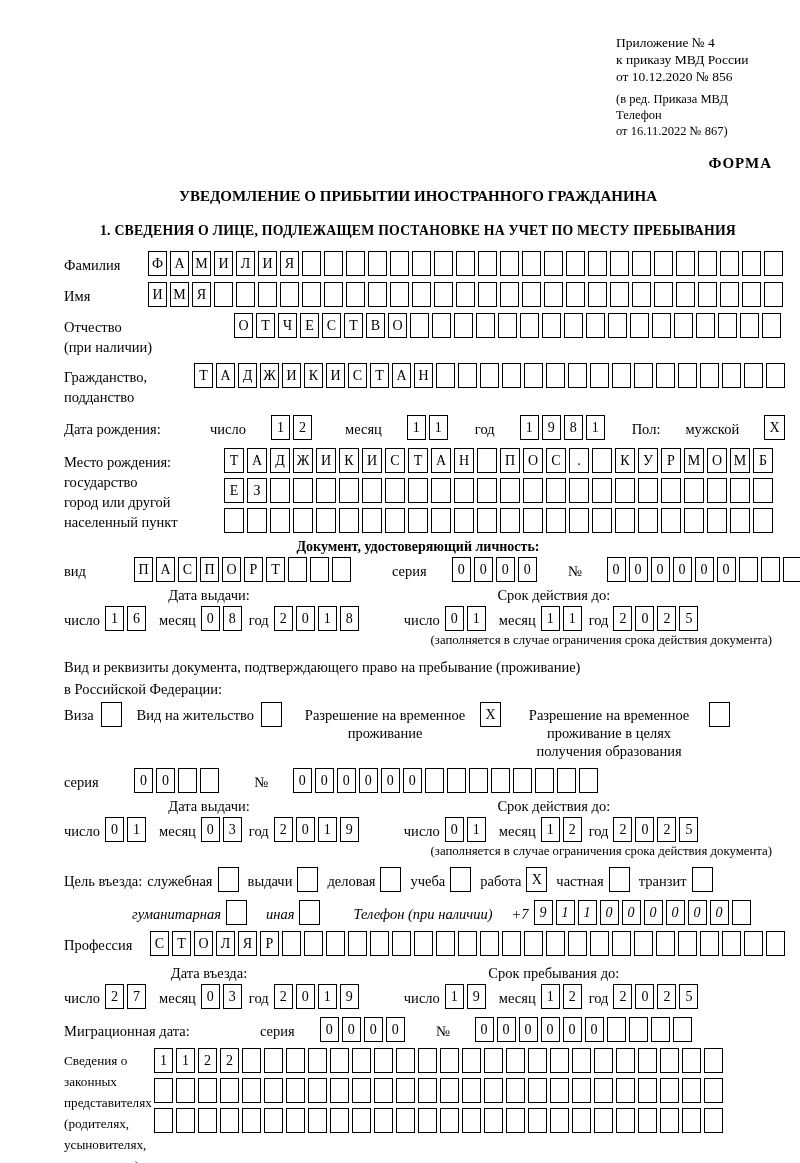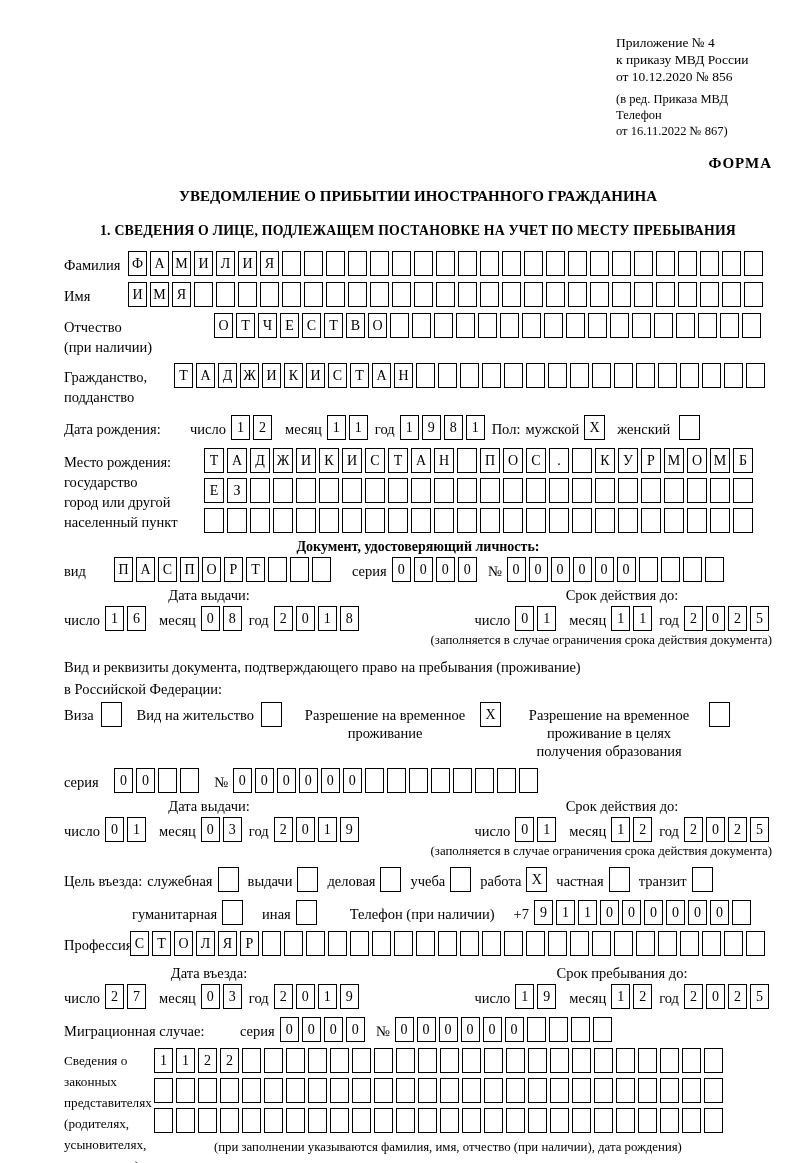--- a/index.html
+++ b/index.html
@@ -11,21 +11,21 @@
   }
   
   .appendix{margin-left:552px;line-height:17px;font-size:13.5px;}
   .edition{margin-top:6px;font-size:12.5px;line-height:16px;}
   .forma{ text-align:right;font-weight:bold;font-size:15px;margin-top:16px;letter-spacing:1px;}
   
   .title{text-align:center;font-weight:bold;font-size:15px;margin-top:14px;line-height:21px;}
   .blank-line{display:inline-block;width:52px;border-bottom:2px solid #000;margin-left:10px;}
   .sec-heading{font-weight:bold;font-size:13.8px;margin-top:16px;text-align:center;letter-spacing:.2px;}
   
-  .frow{display:flex;align-items:flex-start;margin-top:6px;}
+  .frow{display:flex;align-items:flex-start;margin-top:6px;gap:20px;}
   .flabel{flex:0 0 auto;padding-top:4px;line-height:20px;}
   .w64{width:64px;} .w110{width:110px;} .w150{width:150px;} .w140{width:140px;} .w90{width:90px;} .w152{width:152px;}
   .cells{display:flex;flex-wrap:nowrap;}
   .cell{
     width:19px;height:25px;border:1.5px solid #000;margin-right:3px;
     display:flex;align-items:center;justify-content:center;
     font-size:14px;box-sizing:border-box;flex:0 0 auto;background:#fff;
   }
   .cells-wide .cell{width:20px;}
   .checkbox{display:inline-flex;}
@@ -34,38 +34,38 @@
   .stack > .cells:last-child{margin-bottom:0;}
   
   .ilbl{padding-top:4px;margin-right:5px;line-height:20px;}
   .ml8{margin-left:8px;} .ml10{margin-left:10px;} .ml12{margin-left:12px;} .ml14{margin-left:14px;} .ml18{margin-left:18px;} .ml24{margin-left:24px;} .ml4{margin-left:4px;}
   
   .center-bold{text-align:center;font-weight:bold;margin-top:6px;font-size:14px;}
   
   .date-pair{display:flex;margin-top:4px;}
   .dgroup{display:flex;flex-direction:column;}
   .dgroup.left{flex:0 0 48%;}
-  .dgroup.right{flex:1 1 auto;align-items:flex-end;}
+  .dgroup.right{flex:1 1 auto;}
   .dheading{text-align:center;margin-bottom:2px;line-height:18px;}
   .dgroup.left .dheading{width:290px;}
   .dgroup.right .dheading{width:300px;}
   .dfields{display:flex;align-items:flex-start;}
   .note{text-align:right;font-size:12.8px;margin-top:2px;line-height:15px;}
   
   .intro{margin-top:8px;line-height:22px;}
   .res-opts{display:flex;align-items:flex-start;margin-top:2px;}
   .opt{display:flex;align-items:flex-start;margin-right:15px;}
   .opt .olabel{padding-top:4px;margin-right:7px;line-height:18px;}
   .opt .olabel.block{text-align:center;}
   .opt .olabel.b170{width:176px;} .opt .olabel.b185{width:186px;}
   
   .purpose{display:flex;align-items:flex-start;margin-top:8px;}
   .purpose .plbl{padding-top:4px;margin-right:5px;line-height:20px;}
   .purpose .checkbox{margin-right:9px;}
-  .indent68{padding-left:68px;}
+  .indent68{padding-left:68px;font-style:italic;}
   
   .legal{display:flex;align-items:flex-start;margin-top:6px;}
   .legal .flabel{font-size:13.2px;line-height:21px;padding-top:2px;}
   .legal-right{display:flex;flex-direction:column;}
   .legal-note{font-size:12.8px;margin-top:6px;margin-left:60px;line-height:16px;}
 </style>
 </head>
 <body>
 
 <div class="page">
@@ -426,21 +426,21 @@
             <span class="cell">2</span>
             <span class="cell">0</span>
             <span class="cell">2</span>
             <span class="cell">5</span>
           </div>
       </div>
       <div class="note">(заполняется в случае ограничения срока действия документа)</div>
     </div>
   </div>
 
-  <div class="intro">Вид и реквизиты документа, подтверждающего право на пребывания (проживание)</div>
+  <div class="intro">Вид и реквизиты документа, подтверждающего право на пребывание (проживание)</div>
   <div class="intro" style="margin-top:0;">в Российской Федерации:</div>
 
   <div class="res-opts">
     <div class="opt">
       <span class="olabel">Виза</span>
       <div class="cells checkbox">
           <span class="cell"></span>
         </div>
     </div>
     <div class="opt">
@@ -671,21 +671,21 @@
             <span class="cell">2</span>
             <span class="cell">0</span>
             <span class="cell">2</span>
             <span class="cell">5</span>
           </div>
       </div>
     </div>
   </div>
 
   <div class="frow" style="margin-top:8px;">
-    <div class="flabel w152">Миграционная случае:</div>
+    <div class="flabel w152">Миграционная дата:</div>
     <span class="ilbl ml24">серия</span>
     <div class="cells">
         <span class="cell">0</span>
         <span class="cell">0</span>
         <span class="cell">0</span>
         <span class="cell">0</span>
       </div>
     <span class="ilbl ml8">№</span>
     <div class="cells">
         <span class="cell">0</span>
@@ -790,17 +790,16 @@
             <span class="cell"></span>
             <span class="cell"></span>
             <span class="cell"></span>
             <span class="cell"></span>
             <span class="cell"></span>
             <span class="cell"></span>
             <span class="cell"></span>
             <span class="cell"></span>
           </div>
       </div>
-      <div class="legal-note">(при заполнении указываются фамилия, имя, отчество (при наличии), дата рождения)</div>
     </div>
   </div>
 
 </div>
 
 </body></html>

